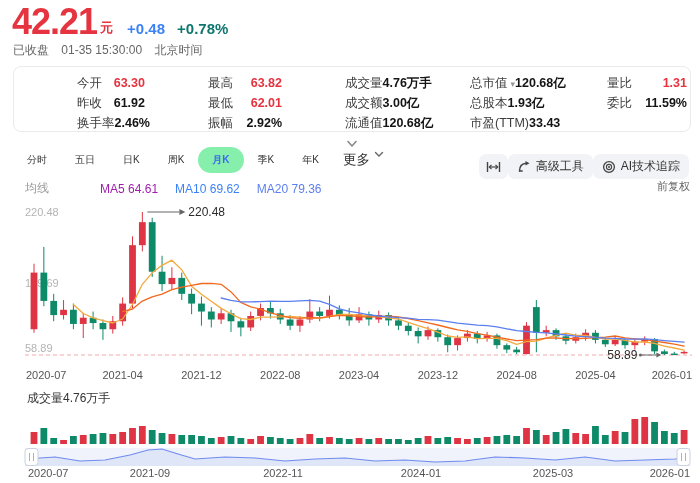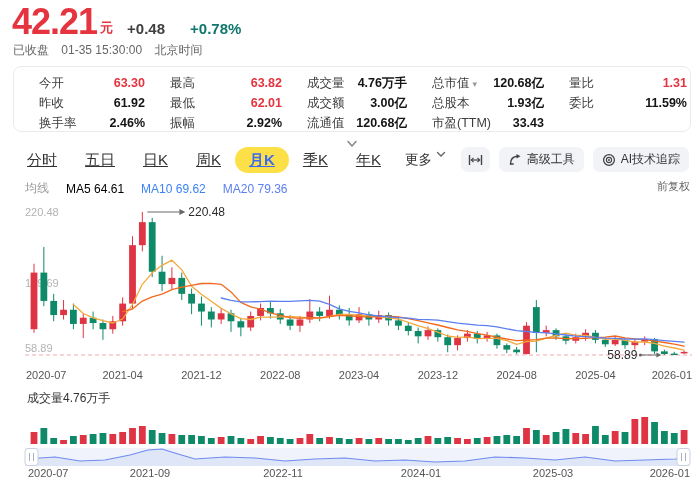--- a/index.html
+++ b/index.html
@@ -5,47 +5,47 @@
   html,body{margin:0;padding:0;}
   body{
     width:700px;height:483px;position:relative;overflow:hidden;background:#fff;
     font-family:"Liberation Sans","DejaVu Sans",sans-serif;color:#333;
     -webkit-font-smoothing:antialiased;
   }
   
   .price-row{position:absolute;left:12px;top:4px;display:flex;align-items:flex-end;}
   .price-big{font-size:36px;font-weight:800;letter-spacing:-1px;line-height:1;color:#e5333f;}
   .price-unit{font-size:13px;font-weight:700;color:#e5333f;margin:0 0 3px 3px;}
-  .price-chg{font-size:15px;font-weight:700;color:#404040;margin:0 13px 3px 14px;}
+  .price-chg{font-size:15px;font-weight:700;color:#3b82f6;margin:0 0 3px 14px;}
   .price-chg2{font-size:15px;font-weight:700;color:#0f766e;margin:0 0 3px 12px;}
   .status-row{position:absolute;left:13px;top:42px;font-size:12px;color:#666;}
   .status-row span{margin-right:9px;}
   
   .stats-box{
     position:absolute;left:13px;top:66px;width:649px;height:48px;
     border:1px solid #ebebeb;border-radius:8px;
     padding:8px 2px 8px 25px;
     display:grid;grid-template-columns:106px 112px 100px 112px 118px;column-gap:25px;
     grid-auto-rows:16px;row-gap:4px;align-items:center;
   }
-  .stat-cell{display:flex;justify-content:space-between;align-items:center;font-size:12.5px;}
+  .stat-cell{display:flex;justify-content:space-between;align-items:center;font-size:12.5px;margin-left:38px;}
   .stat-label{color:#3c3c3c;white-space:nowrap;}
   .stat-value{font-weight:700;color:#141414;white-space:nowrap;}
   .stat-value.red{color:#e5333f;}
   .stat-caret{color:#999;font-size:9px;margin-left:3px;}
   
   .collapse-chev{position:absolute;left:344px;top:135px;width:16px;height:10px;cursor:pointer;}
   
   .tab-row{position:absolute;left:13px;top:147px;height:26px;display:flex;align-items:center;}
-  .tab{padding:0 14px;font-size:15px;line-height:26px;color:#333;border-radius:16px;cursor:pointer;white-space:nowrap;text-decoration:underline;}
-  .tab.selected{background:#fde047;color:#3d6af2;font-weight:600;}
+  .tab{padding:0 14px;font-size:10px;line-height:26px;color:#333;border-radius:16px;cursor:pointer;white-space:nowrap;}
+  .tab.selected{background:#86efac;color:#3d6af2;font-weight:600;}
   .tab-more{display:flex;align-items:flex-start;margin-left:10px;cursor:pointer;font-size:13.5px;color:#333;}
   .tab-more svg{margin-left:4px;}
   
-  .btn-row{position:absolute;right:11px;top:147px;display:flex;gap:9px;align-items:center;}
+  .btn-row{position:absolute;right:11px;top:154px;display:flex;align-items:center;}
   .pill-btn{height:25px;display:flex;align-items:center;background:#f2f3f6;border-radius:7px;
     padding:0 9px;font-size:12px;color:#333;cursor:pointer;white-space:nowrap;}
   .pill-btn svg{flex:0 0 auto;}
   .pill-btn .lbl{margin-left:5px;}
   
   .legend-row{position:absolute;left:25px;top:180px;display:flex;gap:17px;font-size:12px;align-items:center;}
   .legend-title{color:#999;}
   .adjust-label{position:absolute;right:10px;top:179px;font-size:11px;color:#666;}
   
   #chart-svg{position:absolute;left:0;top:193px;}
@@ -170,21 +170,21 @@
       <circle cx="7" cy="7" r="5.4" fill="none" stroke="#444" stroke-width="1.3"></circle>
       <circle cx="7" cy="7" r="2.6" fill="none" stroke="#444" stroke-width="1.1"></circle>
       <circle cx="7" cy="7" r="1" fill="#444"></circle>
     </svg>
     <span class="lbl">AI技术追踪</span>
   </div>
 </div>
 
 <div class="legend-row">
   <span class="legend-title">均线</span>
-  <span style="color:#000000;">
+  <span style="color:#a21caf;margin-left:34px;">
     <span>MA5</span>&nbsp;<span>64.61</span>
   </span>
   <span style="color:#3b82f6;">
     <span>MA10</span>&nbsp;<span>69.62</span>
   </span>
   <span style="color:#5c7ff0;">
     <span>MA20</span>&nbsp;<span>79.36</span>
   </span>
 </div>
 <div class="adjust-label">前复权</div>

